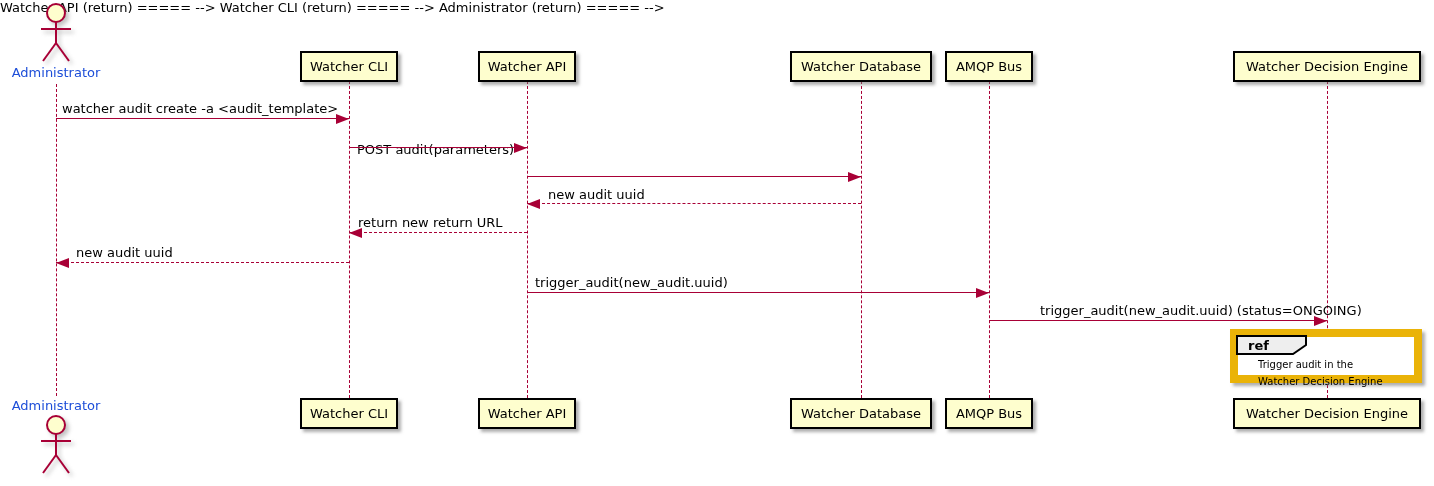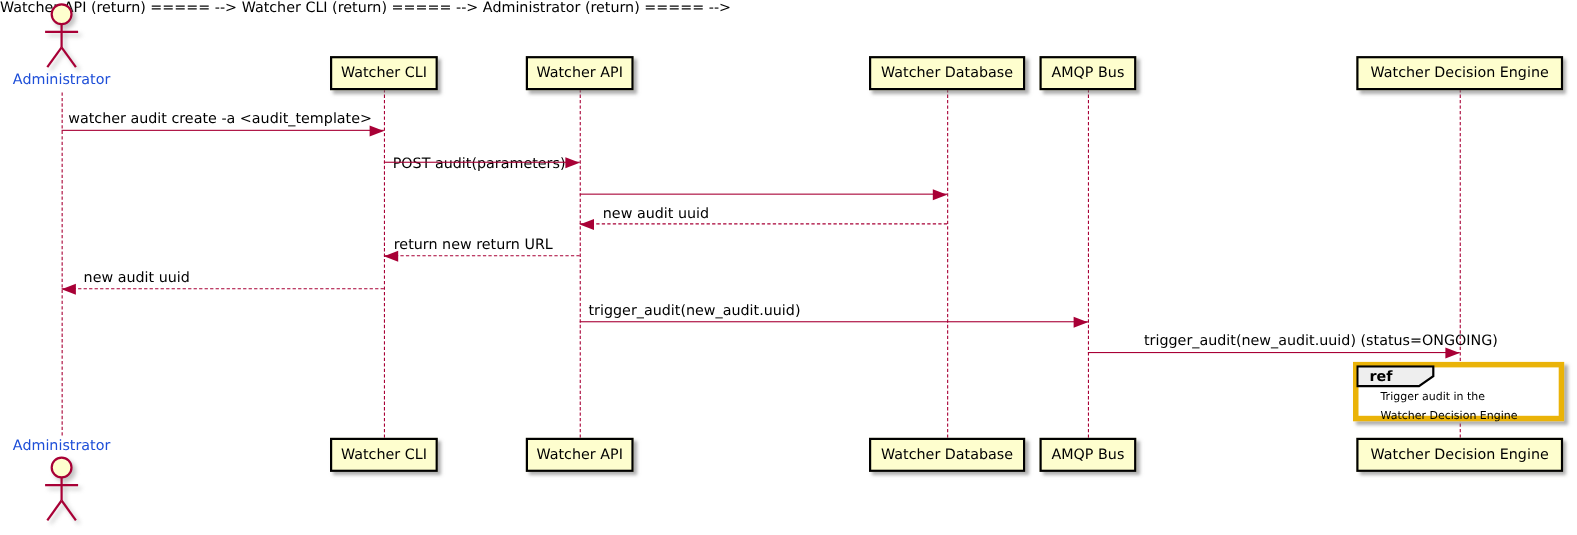--- a/index.html
+++ b/index.html
@@ -38,21 +38,21 @@
   .ah.right{border-top:5px solid transparent;border-bottom:5px solid transparent;border-left:13px solid #A80036;}
   .ah.left{border-top:5px solid transparent;border-bottom:5px solid transparent;border-right:13px solid #A80036;}
   
   .actor-label{
     position:absolute;width:112px;text-align:center;font-size:13px;color:#1d4ed8;white-space:nowrap;
   }
   .actor-svg{position:absolute;filter:drop-shadow(3px 3px 2px rgba(120,120,120,0.45));}
   
   .refbox{
     position:absolute;box-sizing:border-box;
-    background:#ffffff;border:5px solid #eab308;
+    background:#ffffff;border:8px solid #eab308;
     box-shadow:3px 3px 3px rgba(110,110,110,0.55);
     padding-left:34px;
   }
   .ref-header{position:absolute;left:-2px;top:-2px;}
   .ref-keyword{
     position:absolute;left:10px;top:1px;font-weight:bold;font-size:13px;color:#000;
   }
   .ref-content{
     position:absolute;left:20px;top:19px;line-height:17px;font-size:10px;color:#000;white-space:nowrap;
   }

